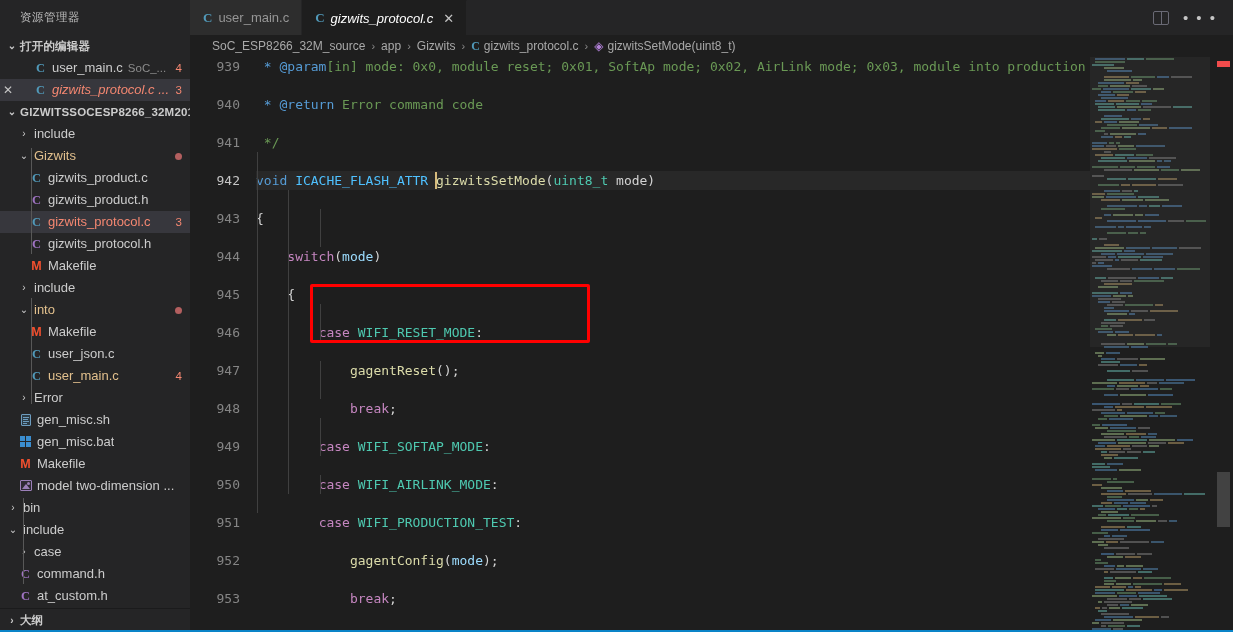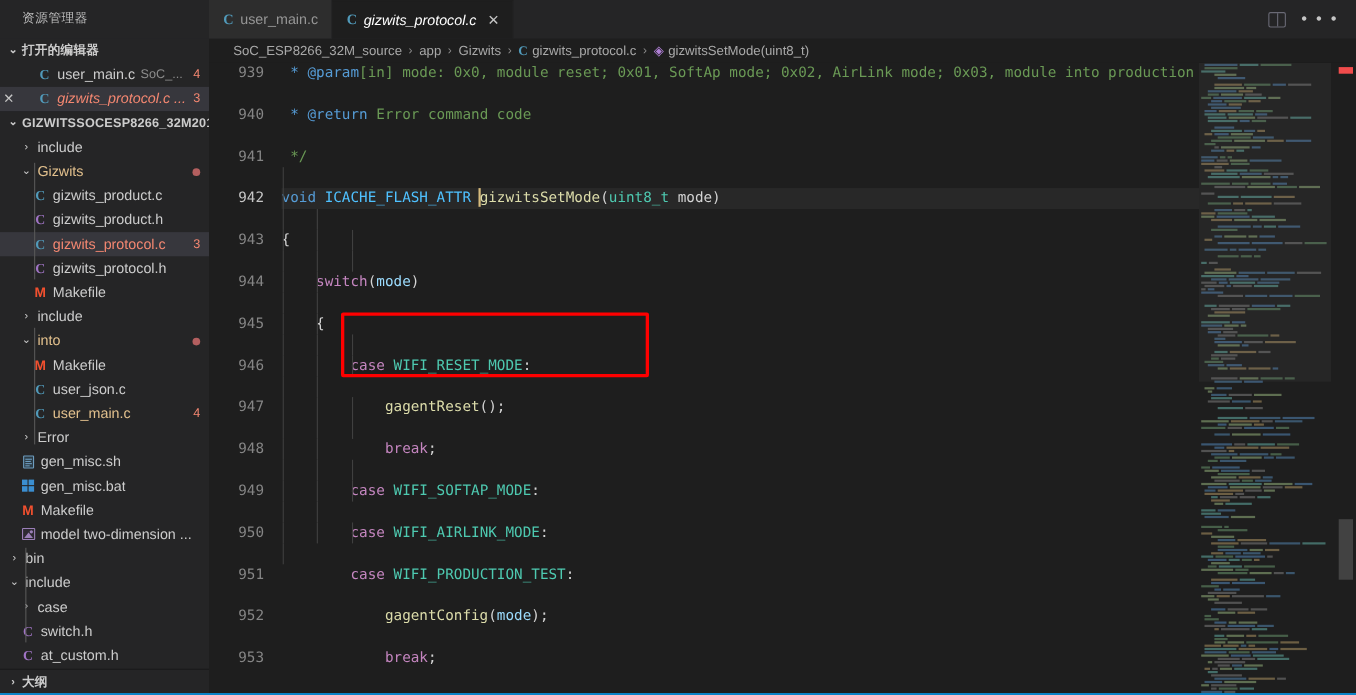--- a/index.html
+++ b/index.html
@@ -350,21 +350,21 @@
           <span class="lbl ">include</span>
         </div>
         <div class="row">
           <span style="flex:0 0 17px"></span>
           <span class="tw-arrow">›</span>
           <span class="lbl ">case</span>
         </div>
         <div class="row">
           <span style="flex:0 0 17px"></span>
           <span class="ico h">C</span>
-          <span class="lbl ">switch.h</span>
+          <span class="lbl ">command.h</span>
         </div>
         <div class="row">
           <span style="flex:0 0 17px"></span>
           <span class="ico h">C</span>
           <span class="lbl ">at_custom.h</span>
         </div>
       </div>
 
     <div class="sb-bottom">
       <span class="tw">›</span>

